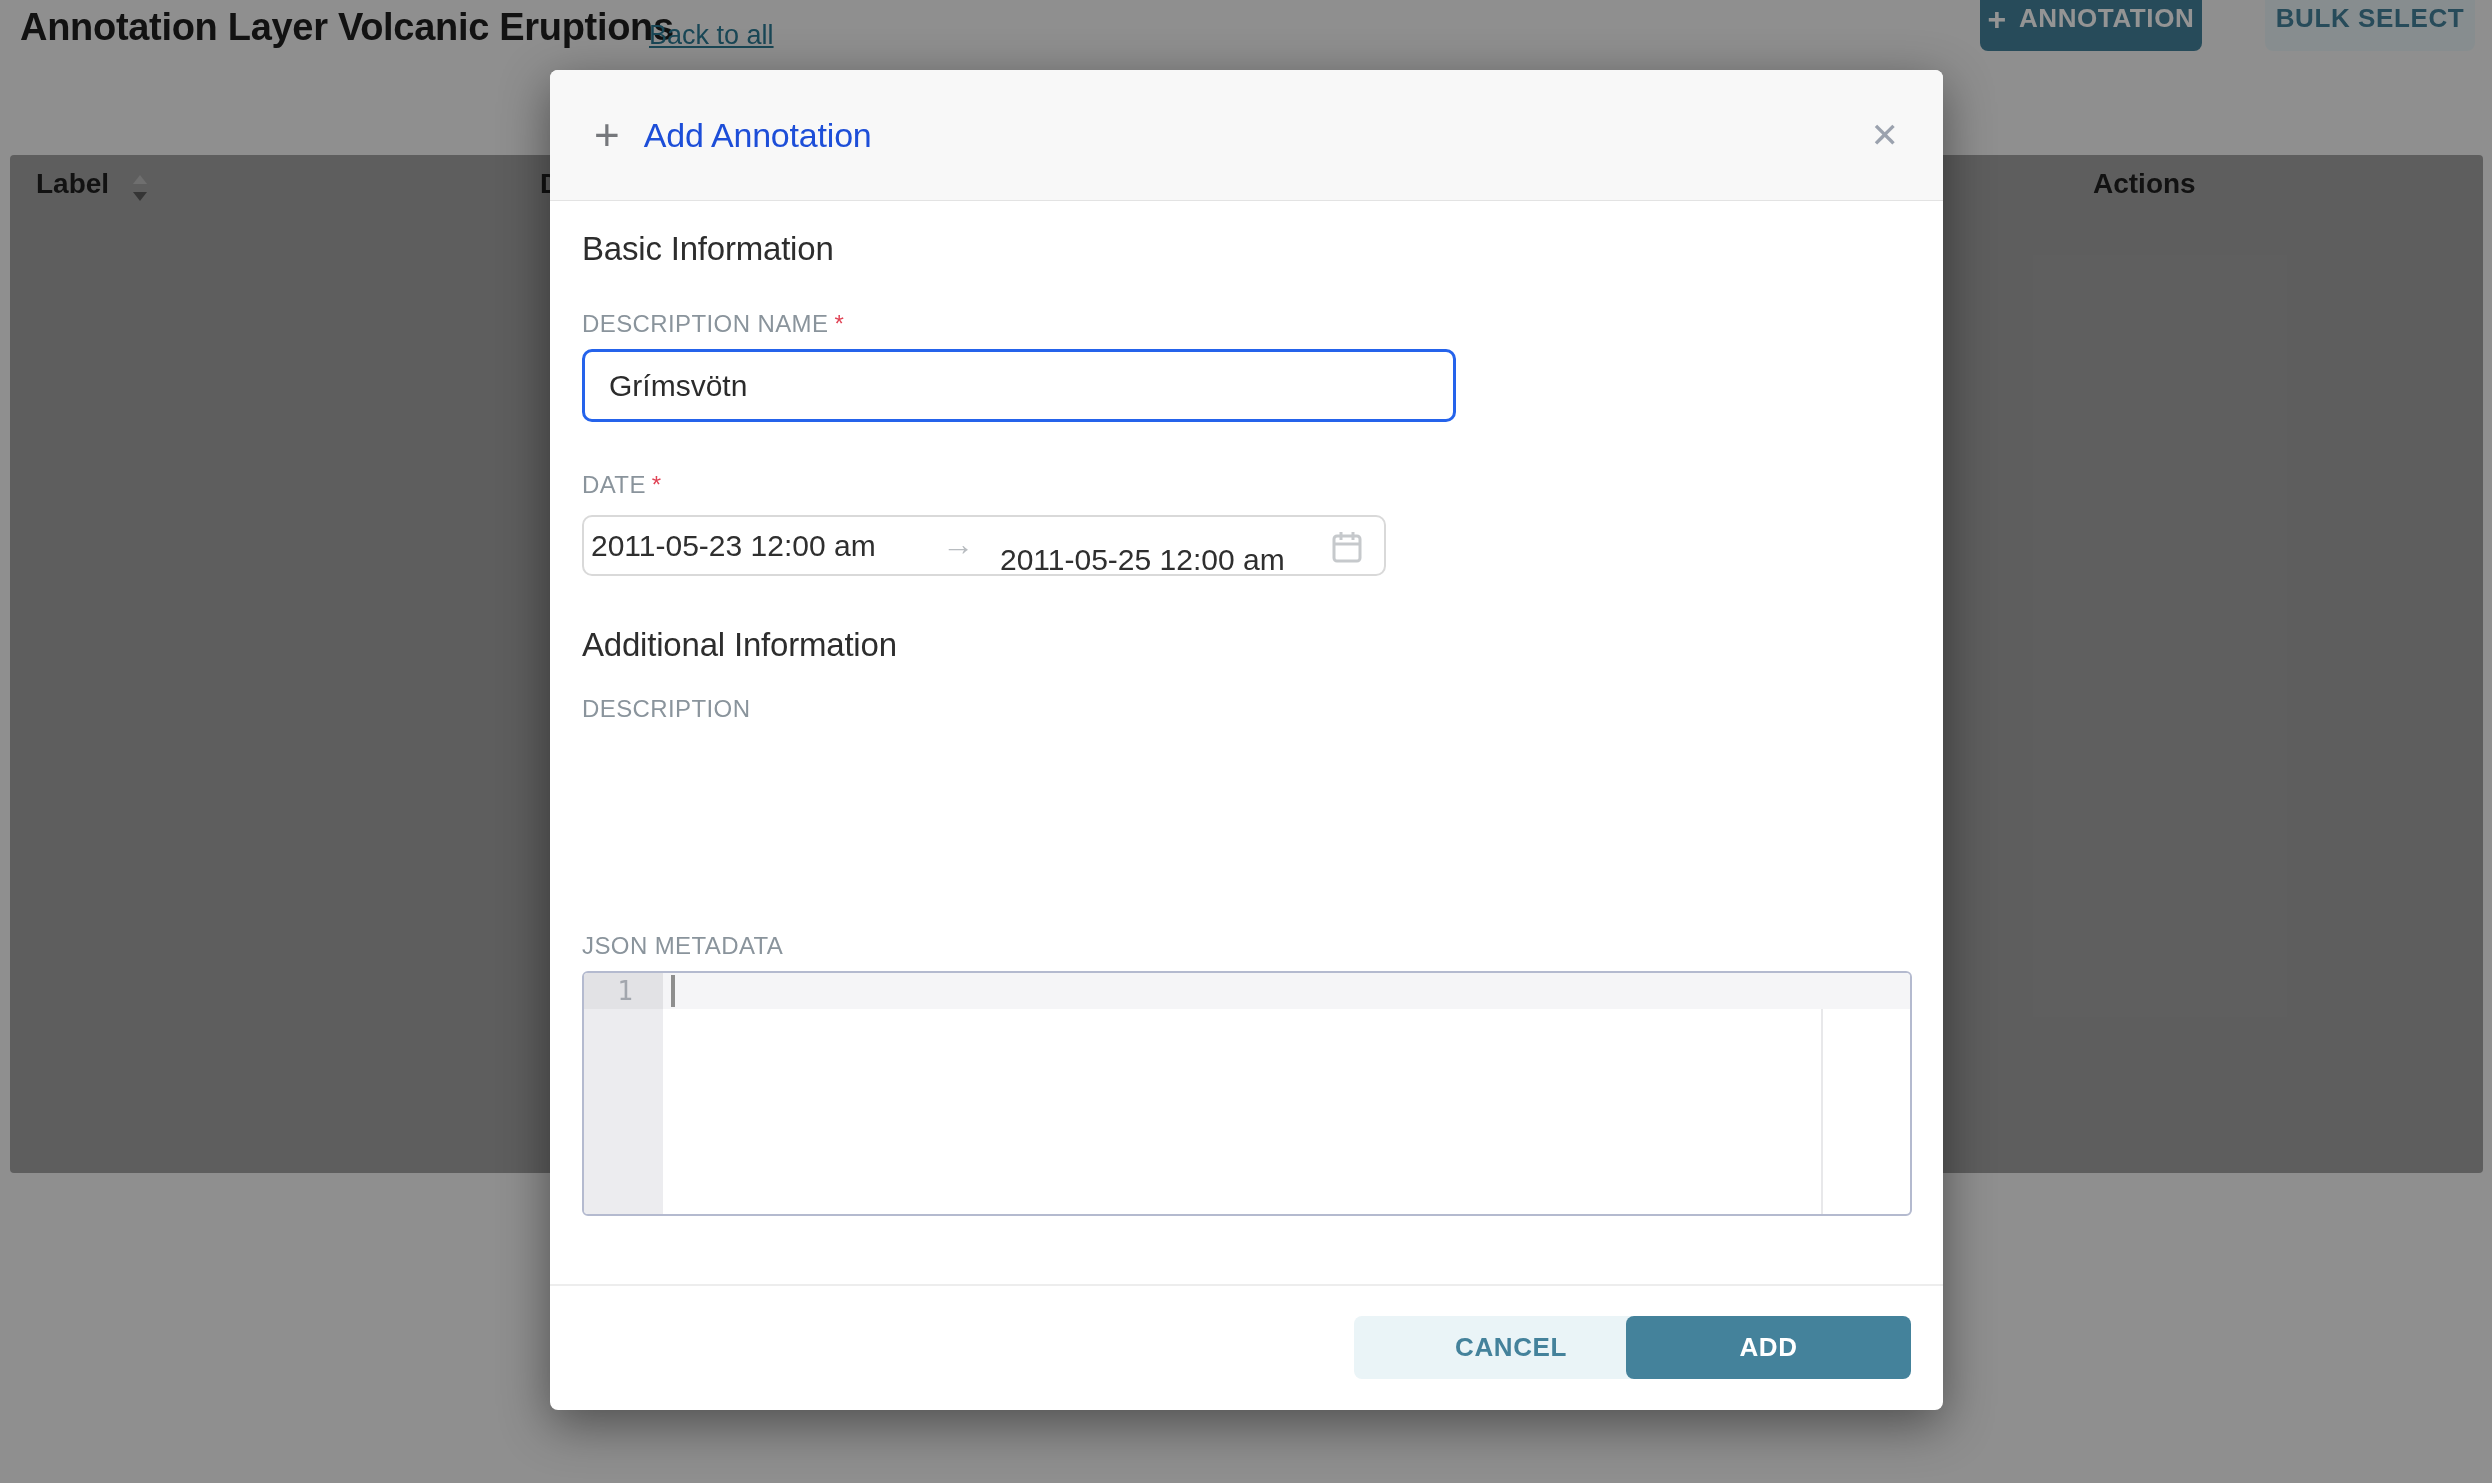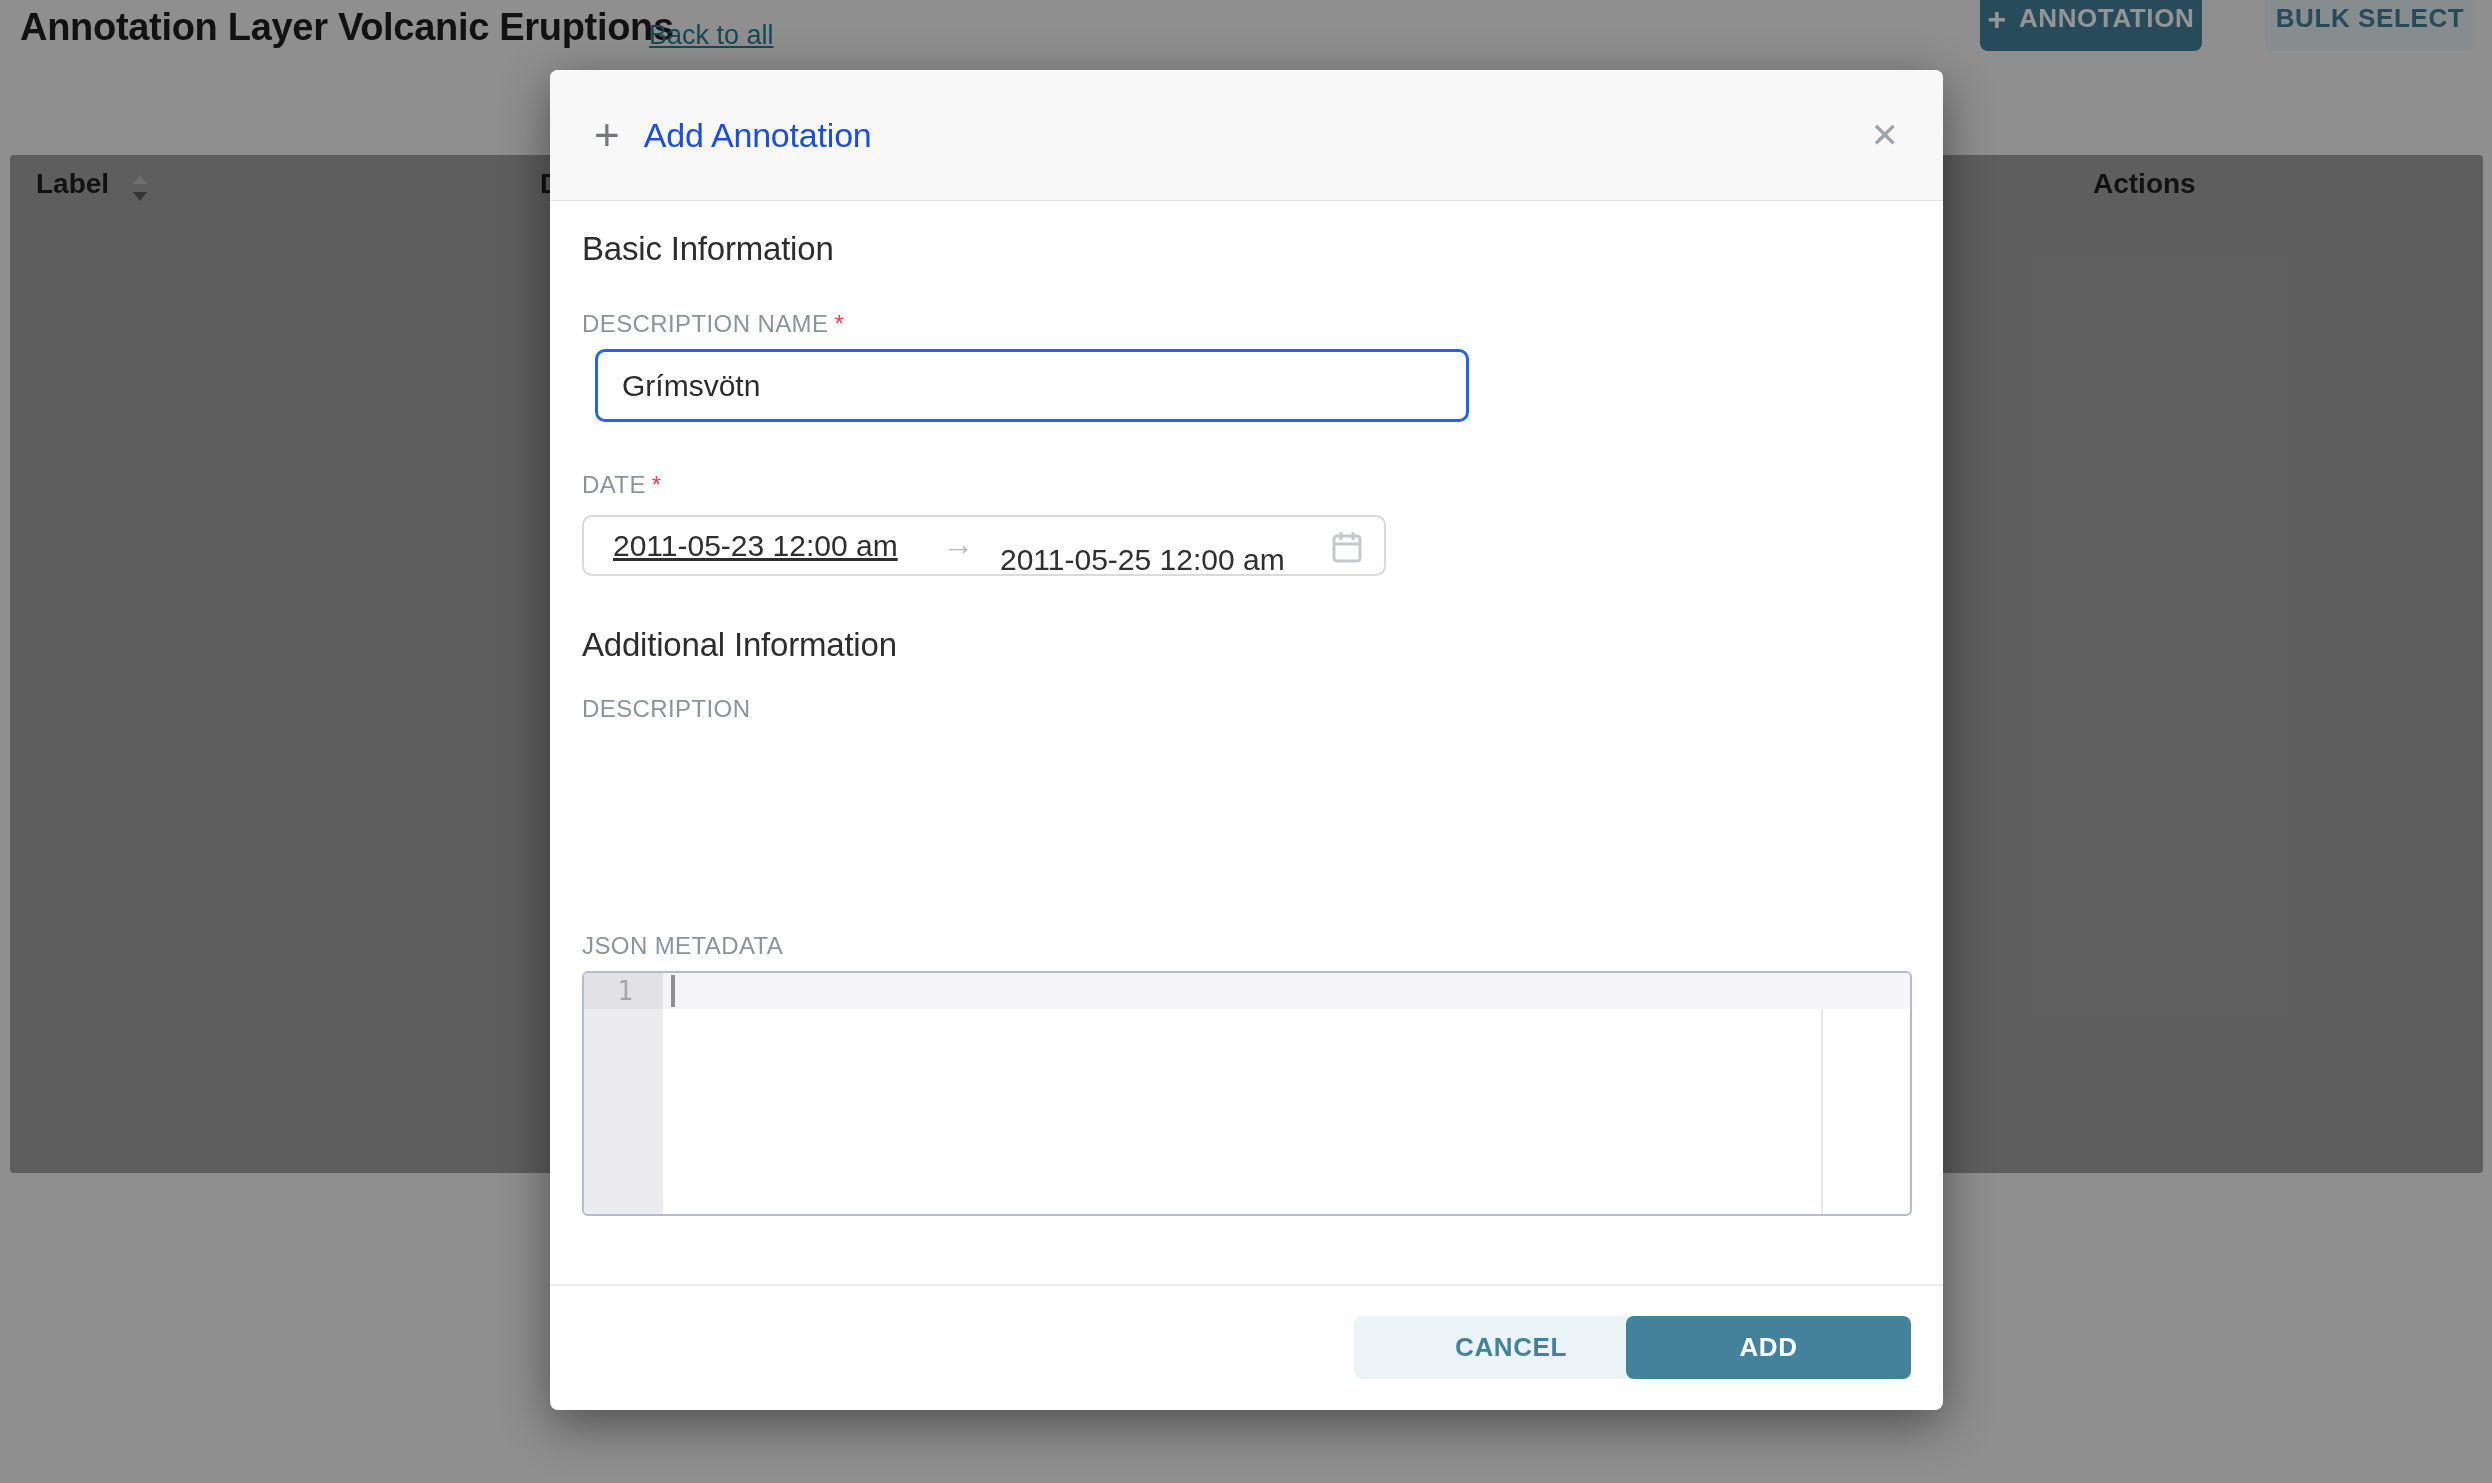--- a/index.html
+++ b/index.html
@@ -95,33 +95,33 @@
   .req{color:#E04355;margin-left:6px;}
   .l-name{top:240px;}
   .l-date{top:401px;}
   .l-desc{top:625px;}
   .l-json{top:862px;}
 
   .name-input{
     position:absolute;left:32px;top:279px;width:874px;height:73px;
     border:3px solid #2563EB;border-radius:10px;box-sizing:border-box;
     font-family:"Liberation Sans",sans-serif;
-    font-size:30px;color:#2b2b2b;padding:0 24px;outline:none;background:#fff;margin-left:13px;
+    font-size:30px;color:#2b2b2b;padding:0 24px;outline:none;background:#fff;
   }
 
   .date-box{
     position:absolute;left:32px;top:445px;width:804px;height:61px;
     border:2px solid #d9d9d9;border-radius:10px;box-sizing:border-box;
     background:#fff;cursor:pointer;
   }
   .date-box .dt{
     position:absolute;top:0;height:57px;line-height:57px;
     font-size:30px;color:#2f2f2f;white-space:nowrap;
   }
-  .dt-start{left:29px;text-decoration:underline;}
+  .dt-start{left:7px;}
   .dt-end{left:416px;margin-top:14px;}
   .date-arrow{
     position:absolute;left:358px;top:0;height:57px;line-height:55px;
     font-size:32px;color:#b8bcc0;
   }
   .cal-icon{position:absolute;right:22px;top:13px;}
 
   .desc-area{
     position:absolute;left:32px;top:663px;width:1330px;height:135px;
     border:2px solid #d9d9d9;border-radius:10px;box-sizing:border-box;

